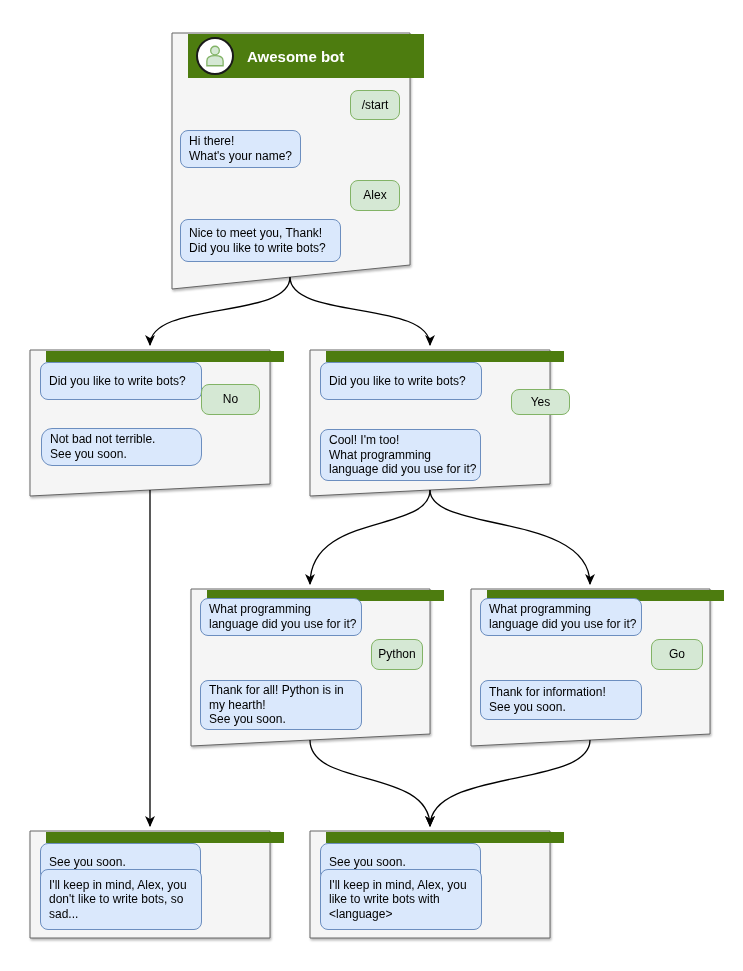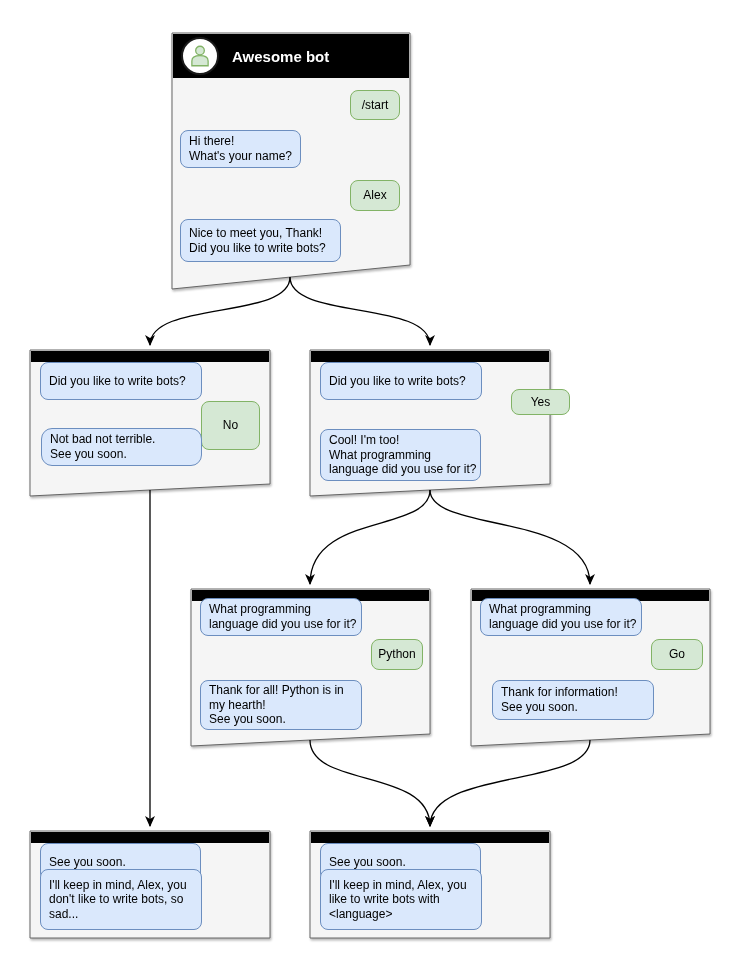--- a/index.html
+++ b/index.html
@@ -7,21 +7,21 @@
     position: relative;
     width: 743px;
     height: 971px;
     background: #ffffff;
     font-family: "Liberation Sans", sans-serif;
     overflow: hidden;
   }
   .layer { position: absolute; left: 0; top: 0; width: 743px; height: 971px; }
   .win { fill: #f5f5f5; stroke: #666666; stroke-width: 1; filter: drop-shadow(1.5px 2px 1px rgba(0,0,0,0.28)); }
   .arrow { fill: none; stroke: #000000; stroke-width: 1.3; }
-  .hdr { position: absolute; background: #000000; box-sizing: border-box; }
+  .hdr { position: absolute; background: #4d7c0f; box-sizing: border-box; margin-left: 15px; }
   .hdr.main { display: flex; align-items: center; padding-left: 8px; }
   .avatar {
     width: 38px; height: 38px; border-radius: 50%;
     background: #ffffff; border: 2px solid #1a1a1a;
     box-sizing: border-box; display: flex; align-items: center; justify-content: center;
     flex: 0 0 auto;
   }
   .win-title { color: #ffffff; font-weight: bold; font-size: 15px; margin-left: 13px; }
   .bubble {
     position: absolute; box-sizing: border-box;
@@ -79,41 +79,41 @@
   <div class="hdr" style="left:311px; top:832px; width:238px; height:11px;"></div>
 
   <div class="bubble user" style="left:350px; top:90px;  width:50px;  height:30px;">/start</div>
   <div class="bubble bot" style="left:180px; top:130px; width:121px; height:37px;">Hi there!
 What's your name?</div>
   <div class="bubble user" style="left:350px; top:180px; width:50px;  height:31px;">Alex</div>
   <div class="bubble bot" style="left:180px; top:219px; width:161px; height:43px;">Nice to meet you, Thank!
 Did you like to write bots?</div>
 
   <div class="bubble bot" style="left:40px;  top:362px; width:162px; height:24px;">Did you like to write bots?</div>
-  <div class="bubble user" style="left:201px; top:401px; width:59px;  height:49px;">No</div>
+  <div class="bubble user" style="left:201px; top:384px; width:59px;  height:31px;">No</div>
   <div class="bubble bot" style="left:41px;  top:428px; width:161px; height:28px;border-radius:11px;">Not bad not terrible.
 See you soon.</div>
 
   <div class="bubble bot" style="left:320px; top:362px; width:162px; height:24px;">Did you like to write bots?</div>
   <div class="bubble user" style="left:481px; top:389px; width:59px;  height:17px;margin-left:30px;">Yes</div>
   <div class="bubble bot" style="left:320px; top:429px; width:161px; height:52px;">Cool! I'm too!
 What programming
 language did you use for it?</div>
 
   <div class="bubble bot" style="left:200px; top:598px; width:162px; height:36px;">What programming
 language did you use for it?</div>
   <div class="bubble user" style="left:371px; top:639px; width:52px;  height:31px;">Python</div>
   <div class="bubble bot" style="left:200px; top:680px; width:162px; height:50px;">Thank for all! Python is in
 my hearth!
 See you soon.</div>
 
   <div class="bubble bot" style="left:480px; top:598px; width:162px; height:36px;">What programming
 language did you use for it?</div>
   <div class="bubble user" style="left:651px; top:639px; width:52px;  height:31px;">Go</div>
-  <div class="bubble bot" style="left:480px; top:680px; width:162px; height:40px;margin-left:12px;">Thank for information!
+  <div class="bubble bot" style="left:480px; top:680px; width:162px; height:40px;">Thank for information!
 See you soon.</div>
 
   <div class="bubble bot" style="left:40px;  top:843px; width:161px; height:22px;">See you soon.</div>
   <div class="bubble bot" style="left:40px;  top:869px; width:162px; height:61px;">I'll keep in mind, Alex, you
 don't like to write bots, so
 sad...</div>
 
   <div class="bubble bot" style="left:320px; top:843px; width:161px; height:22px;">See you soon.</div>
   <div class="bubble bot" style="left:320px; top:869px; width:162px; height:61px;">I'll keep in mind, Alex, you
 like to write bots with

